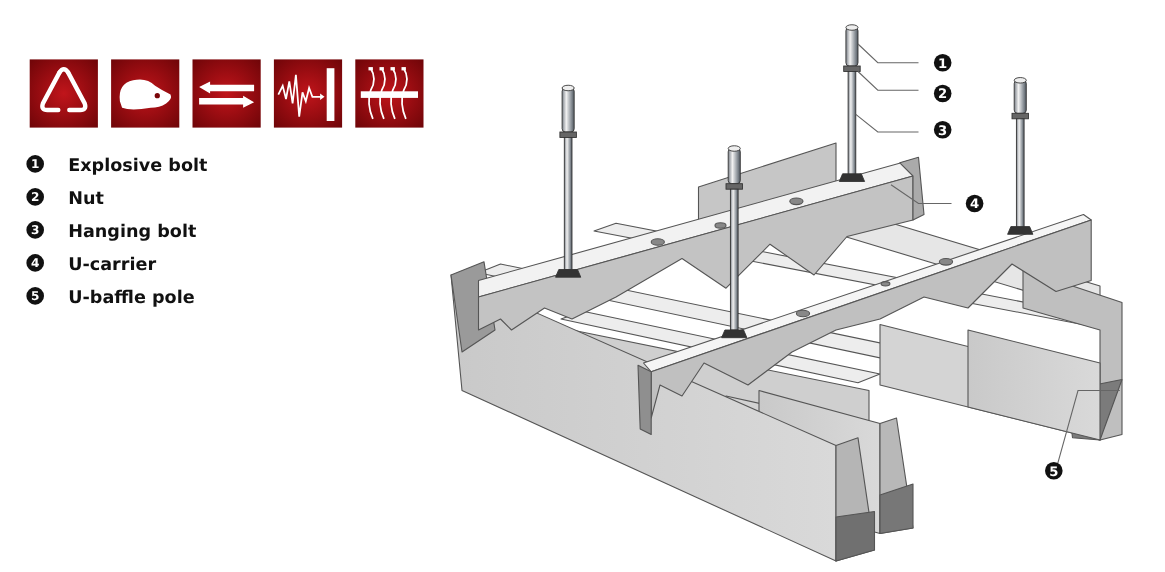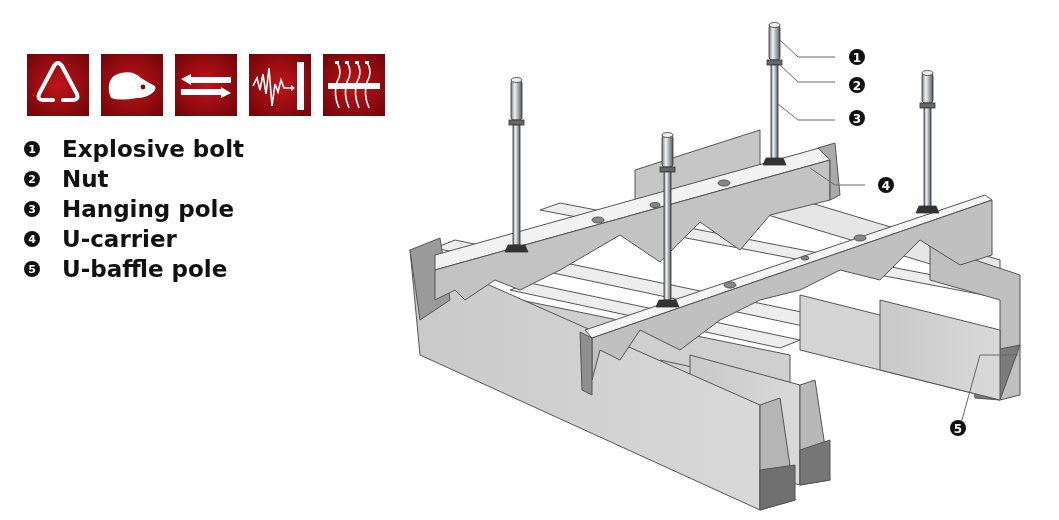--- a/index.html
+++ b/index.html
@@ -8,21 +8,21 @@
   .icons { position: absolute; left: 27px; top: 54px; display: flex; gap: 12px; }
   .icon-tile { width: 62px; height: 62px;
                background: radial-gradient(circle at 50% 50%, #c0151b 0%, #9c0d12 45%, #6e0508 100%);
                display: flex; align-items: center; justify-content: center; }
   .icon-tile svg { width: 62px; height: 62px; display: block; }
   .legend { position: absolute; left: 24px; top: 134px; }
   .legend-item { position: relative; height: 30px; display: flex; align-items: center; }
   .legend-num { width: 16px; height: 16px; border-radius: 50%; background: #111;
                 color: #fff; font-size: 11px; font-weight: bold; display: flex;
                 align-items: center; justify-content: center; line-height: 1; }
-  .legend-label { position: absolute; left: 38px; font-size: 23px; font-weight: bold; color: #111;
+  .legend-label { position: absolute; left: 38px; font-size: 16px; font-weight: bold; color: #111;
                   white-space: nowrap; }
   .diagram { position: absolute; left: 0; top: 0; width: 1059px; height: 520px; }
   .callout-num { font-family: "DejaVu Sans", sans-serif; font-weight: bold; font-size: 12px; fill: #fff; }
 </style>
 </head>
 <body>
 
 <div class="icons">
   <div class="icon-tile">
     <svg viewBox="0 0 62 62">
@@ -75,21 +75,21 @@
   <div class="legend-item">
     <span class="legend-num">1</span>
     <span class="legend-label">Explosive bolt</span>
   </div>
   <div class="legend-item">
     <span class="legend-num">2</span>
     <span class="legend-label">Nut</span>
   </div>
   <div class="legend-item">
     <span class="legend-num">3</span>
-    <span class="legend-label">Hanging pole</span>
+    <span class="legend-label">Hanging bolt</span>
   </div>
   <div class="legend-item">
     <span class="legend-num">4</span>
     <span class="legend-label">U-carrier</span>
   </div>
   <div class="legend-item">
     <span class="legend-num">5</span>
     <span class="legend-label">U-baffle pole</span>
   </div>
 </div>

